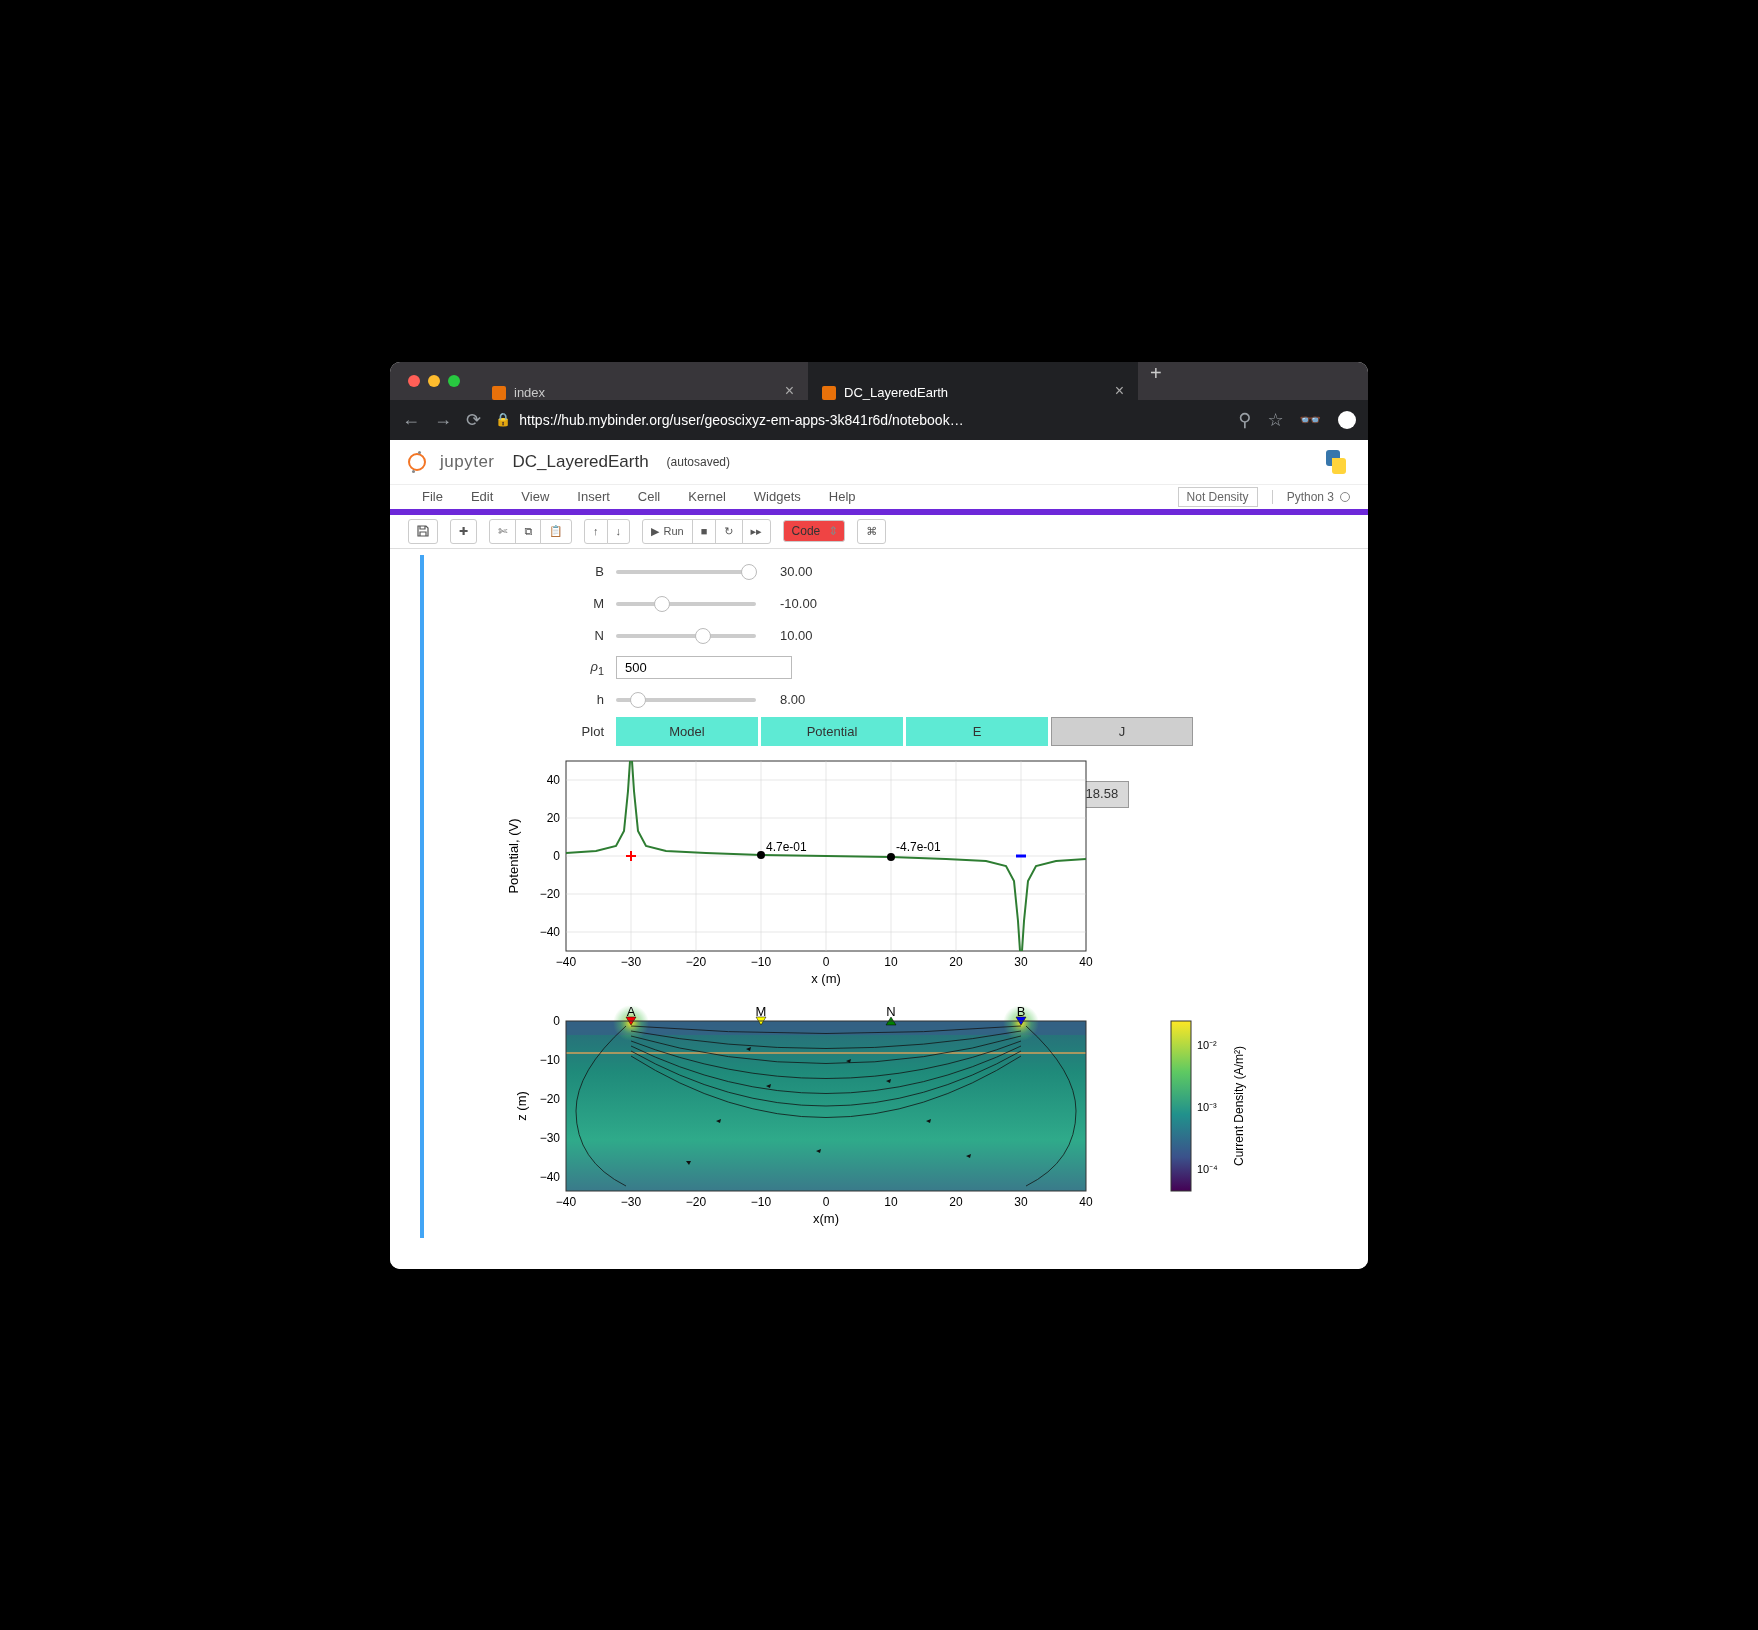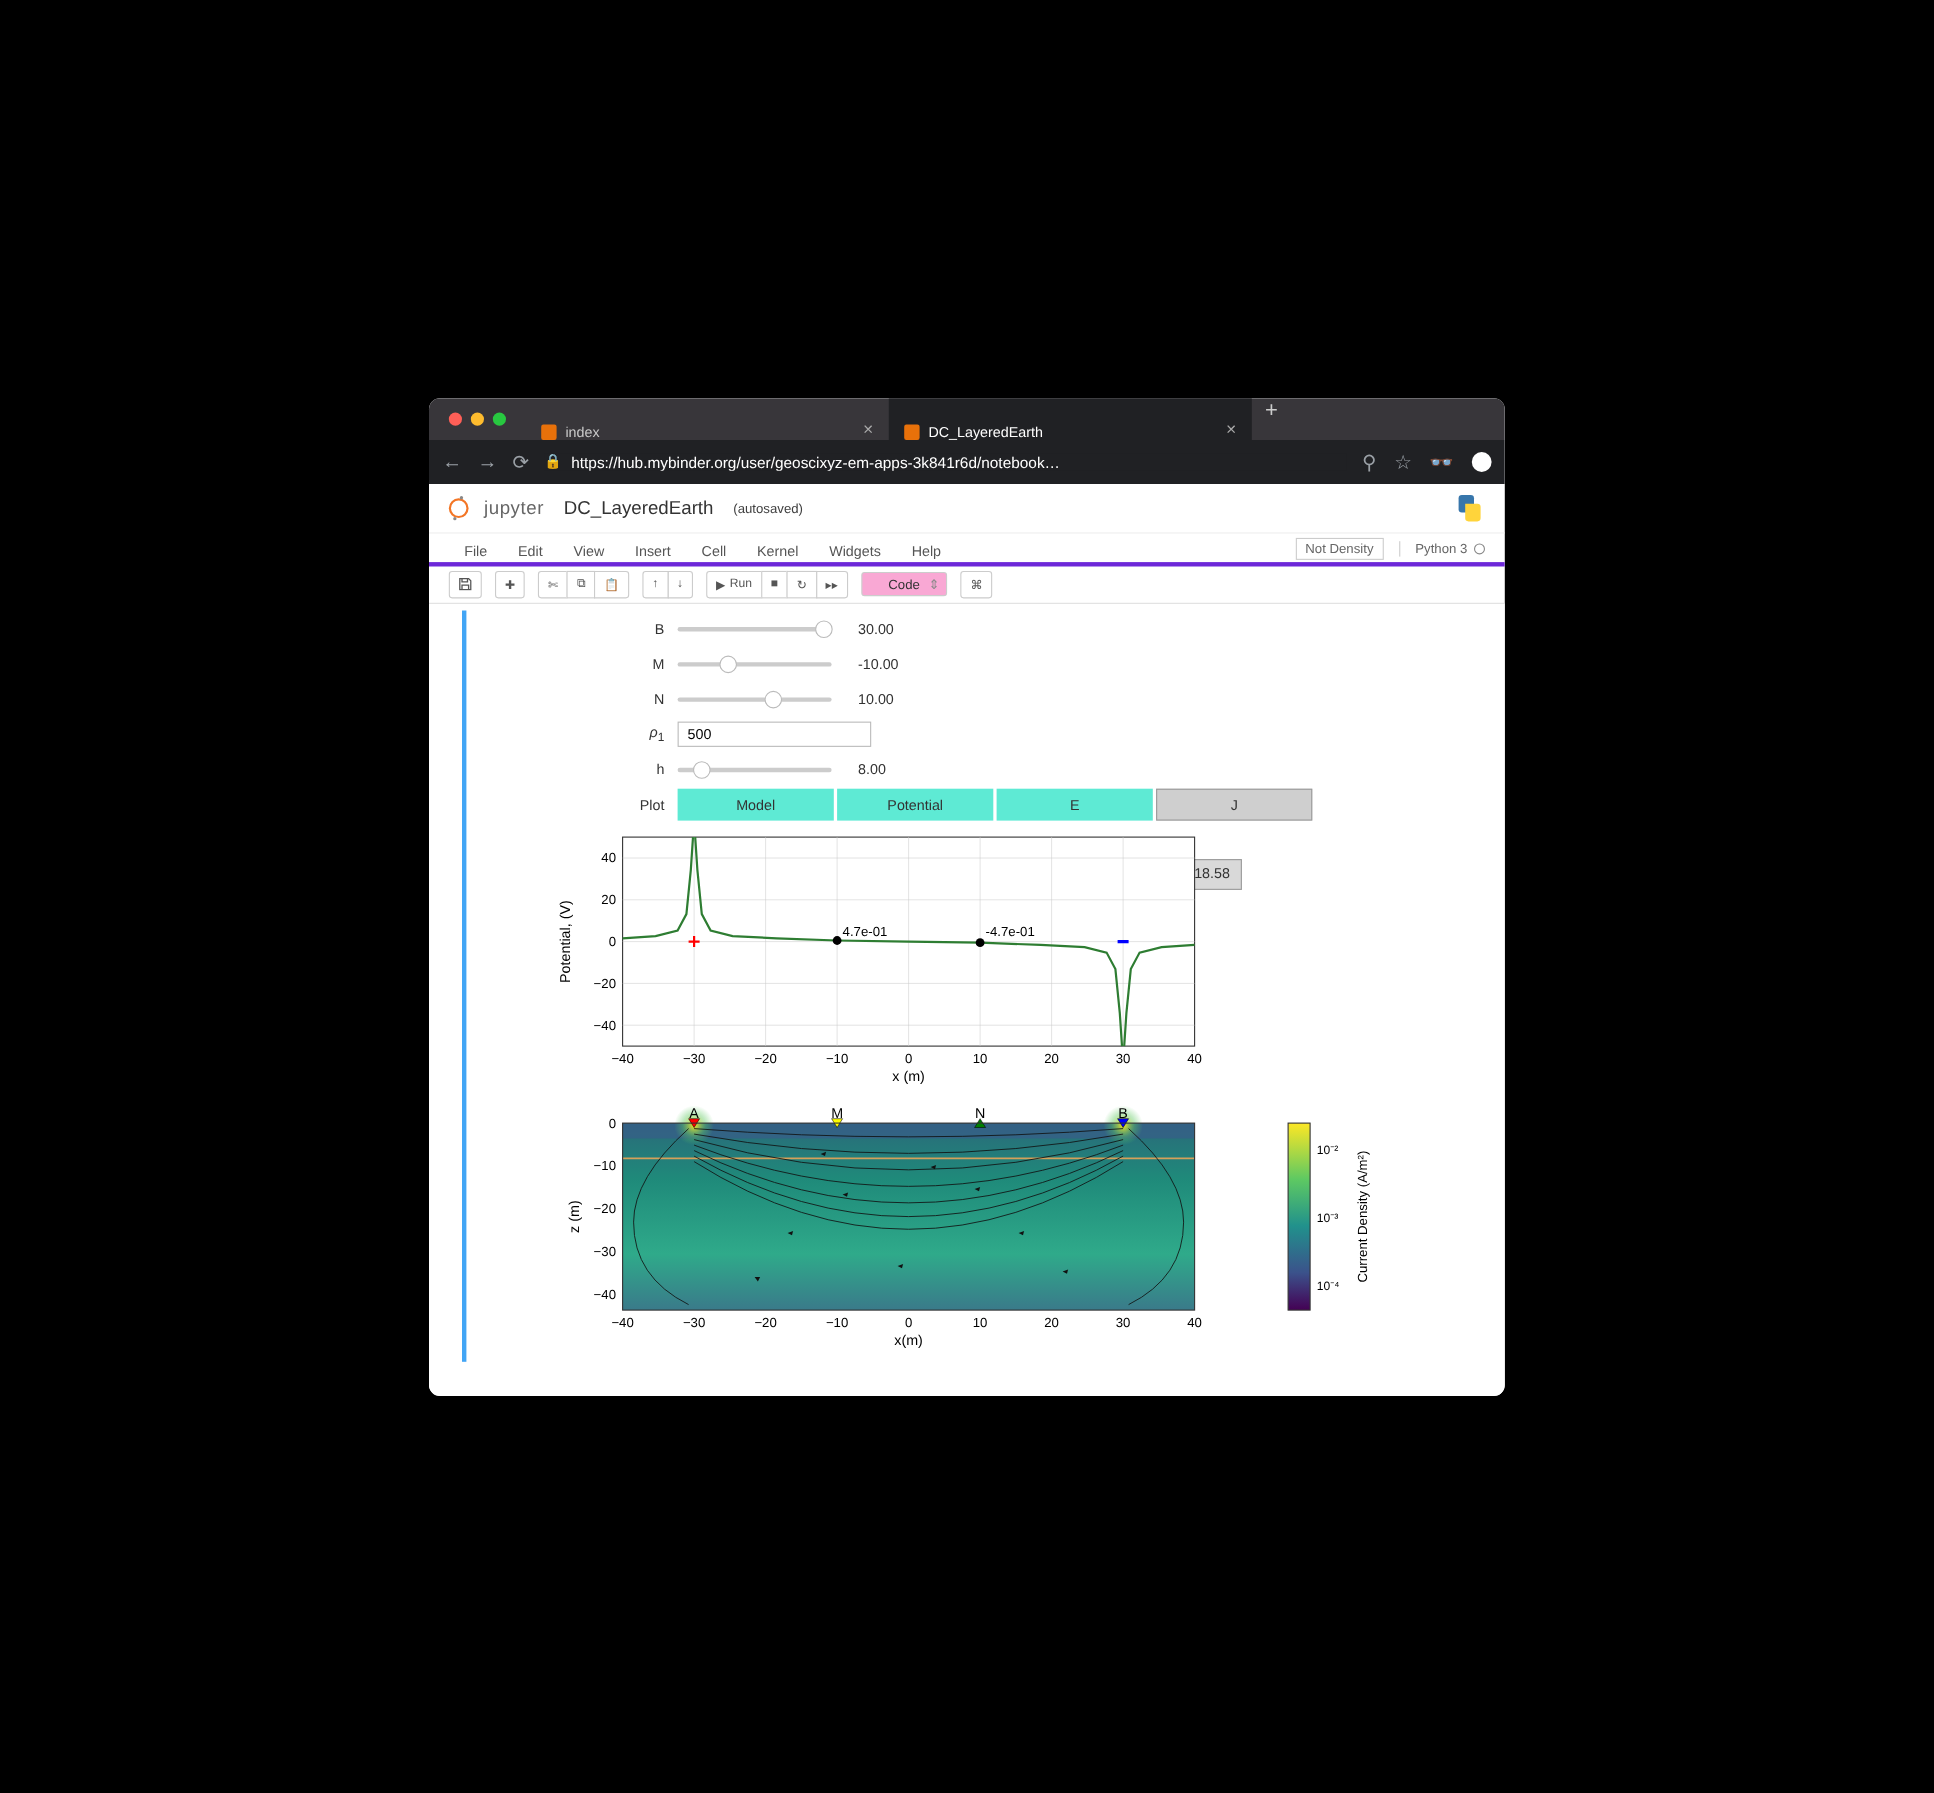--- a/index.html
+++ b/index.html
@@ -28,35 +28,35 @@
 .logo-circle{width:18px;height:18px;border:2.5px solid #f37626;border-radius:50%;position:relative}
 .logo-circle::before,.logo-circle::after{content:"";position:absolute;width:3px;height:3px;background:#888;border-radius:50%}
 .logo-circle::before{top:-4px;left:55%}
 .logo-circle::after{bottom:-4px;left:15%}
 .logo-text{font-size:17px;color:#666;letter-spacing:.5px}
 .nb-title{font-size:17px;color:#333;margin-left:6px}
 .nb-status{font-size:12px;color:#404040;margin-left:6px}
 .python-icon{margin-left:auto;width:28px;height:28px;position:relative}
 .py-top{position:absolute;width:14px;height:16px;background:#3776ab;border-radius:3px 3px 0 3px;top:2px;left:4px}
 .py-bot{position:absolute;width:14px;height:16px;background:#ffd43b;border-radius:0 3px 3px 3px;bottom:2px;right:4px}
-.menubar{display:flex;align-items:flex-start;padding:4px 18px;border-bottom:4px solid #6d28d9;height:30px}
+.menubar{display:flex;align-items:center;padding:4px 18px;border-bottom:6px solid #6d28d9;height:30px}
 .menu-item{padding:4px 14px;color:#555;font-size:13px;cursor:pointer}
 .menu-right{margin-left:auto;display:flex;align-items:center;gap:14px;font-size:12px;color:#666}
 .not-trusted{border:1px solid #ccc;padding:2px 8px;cursor:pointer}
 .kernel-info{border-left:1px solid #ccc;padding-left:14px;display:flex;align-items:center;gap:6px}
 .kernel-dot{width:10px;height:10px;border:1.5px solid #888;border-radius:50%}
 .toolbar{display:flex;align-items:center;padding:3px 18px;border-bottom:1px solid #ddd;gap:2px;height:34px}
 .tb-group{display:flex}
 .tb-btn{border:1px solid #ccc;background:#fff;padding:5px 8px;font-size:11px;color:#555;cursor:pointer;display:flex;align-items:center;gap:4px;min-height:25px}
 .tb-group .tb-btn{border-radius:0;margin-left:-1px}
 .tb-group .tb-btn:first-child{border-radius:3px 0 0 3px;margin-left:0}
 .tb-group .tb-btn:last-child{border-radius:0 3px 3px 0}
 .tb-btn.solo{border-radius:3px}
 .tb-sep{width:8px}
-.cell-select{border:1px solid #ccc;padding:3px 24px 3px 24px;font-size:12px;border-radius:3px;background:#f9a8d4;cursor:pointer;position:relative}
+.cell-select{border:1px solid #ccc;padding:3px 24px 3px 8px;font-size:12px;border-radius:3px;background:#ef4444;cursor:pointer;position:relative}
 .cell-select::after{content:"⇕";position:absolute;right:6px;top:3px;color:#888}
 .notebook{padding:6px 14px 14px 14px;background:#fff;min-height:720px;position:relative}
 .cell{display:flex;padding-left:16px}
 .cell-bar{width:4px;background:#42a5f5;margin-right:8px}
 .cell-content{flex:1;padding:4px}
 .widget-row{display:flex;align-items:center;margin-bottom:6px;height:26px}
 .widget-label{width:180px;text-align:right;padding-right:12px;font-size:13px;color:#333}
 .widget-slider{width:140px;height:4px;background:#ccc;border-radius:2px;position:relative;margin-right:14px}
 .widget-thumb{position:absolute;width:16px;height:16px;border-radius:50%;background:#fff;border:1px solid #bbb;top:-6px;transform:translateX(-50%);cursor:pointer}
 .widget-value{font-size:13px;margin-left:10px}

